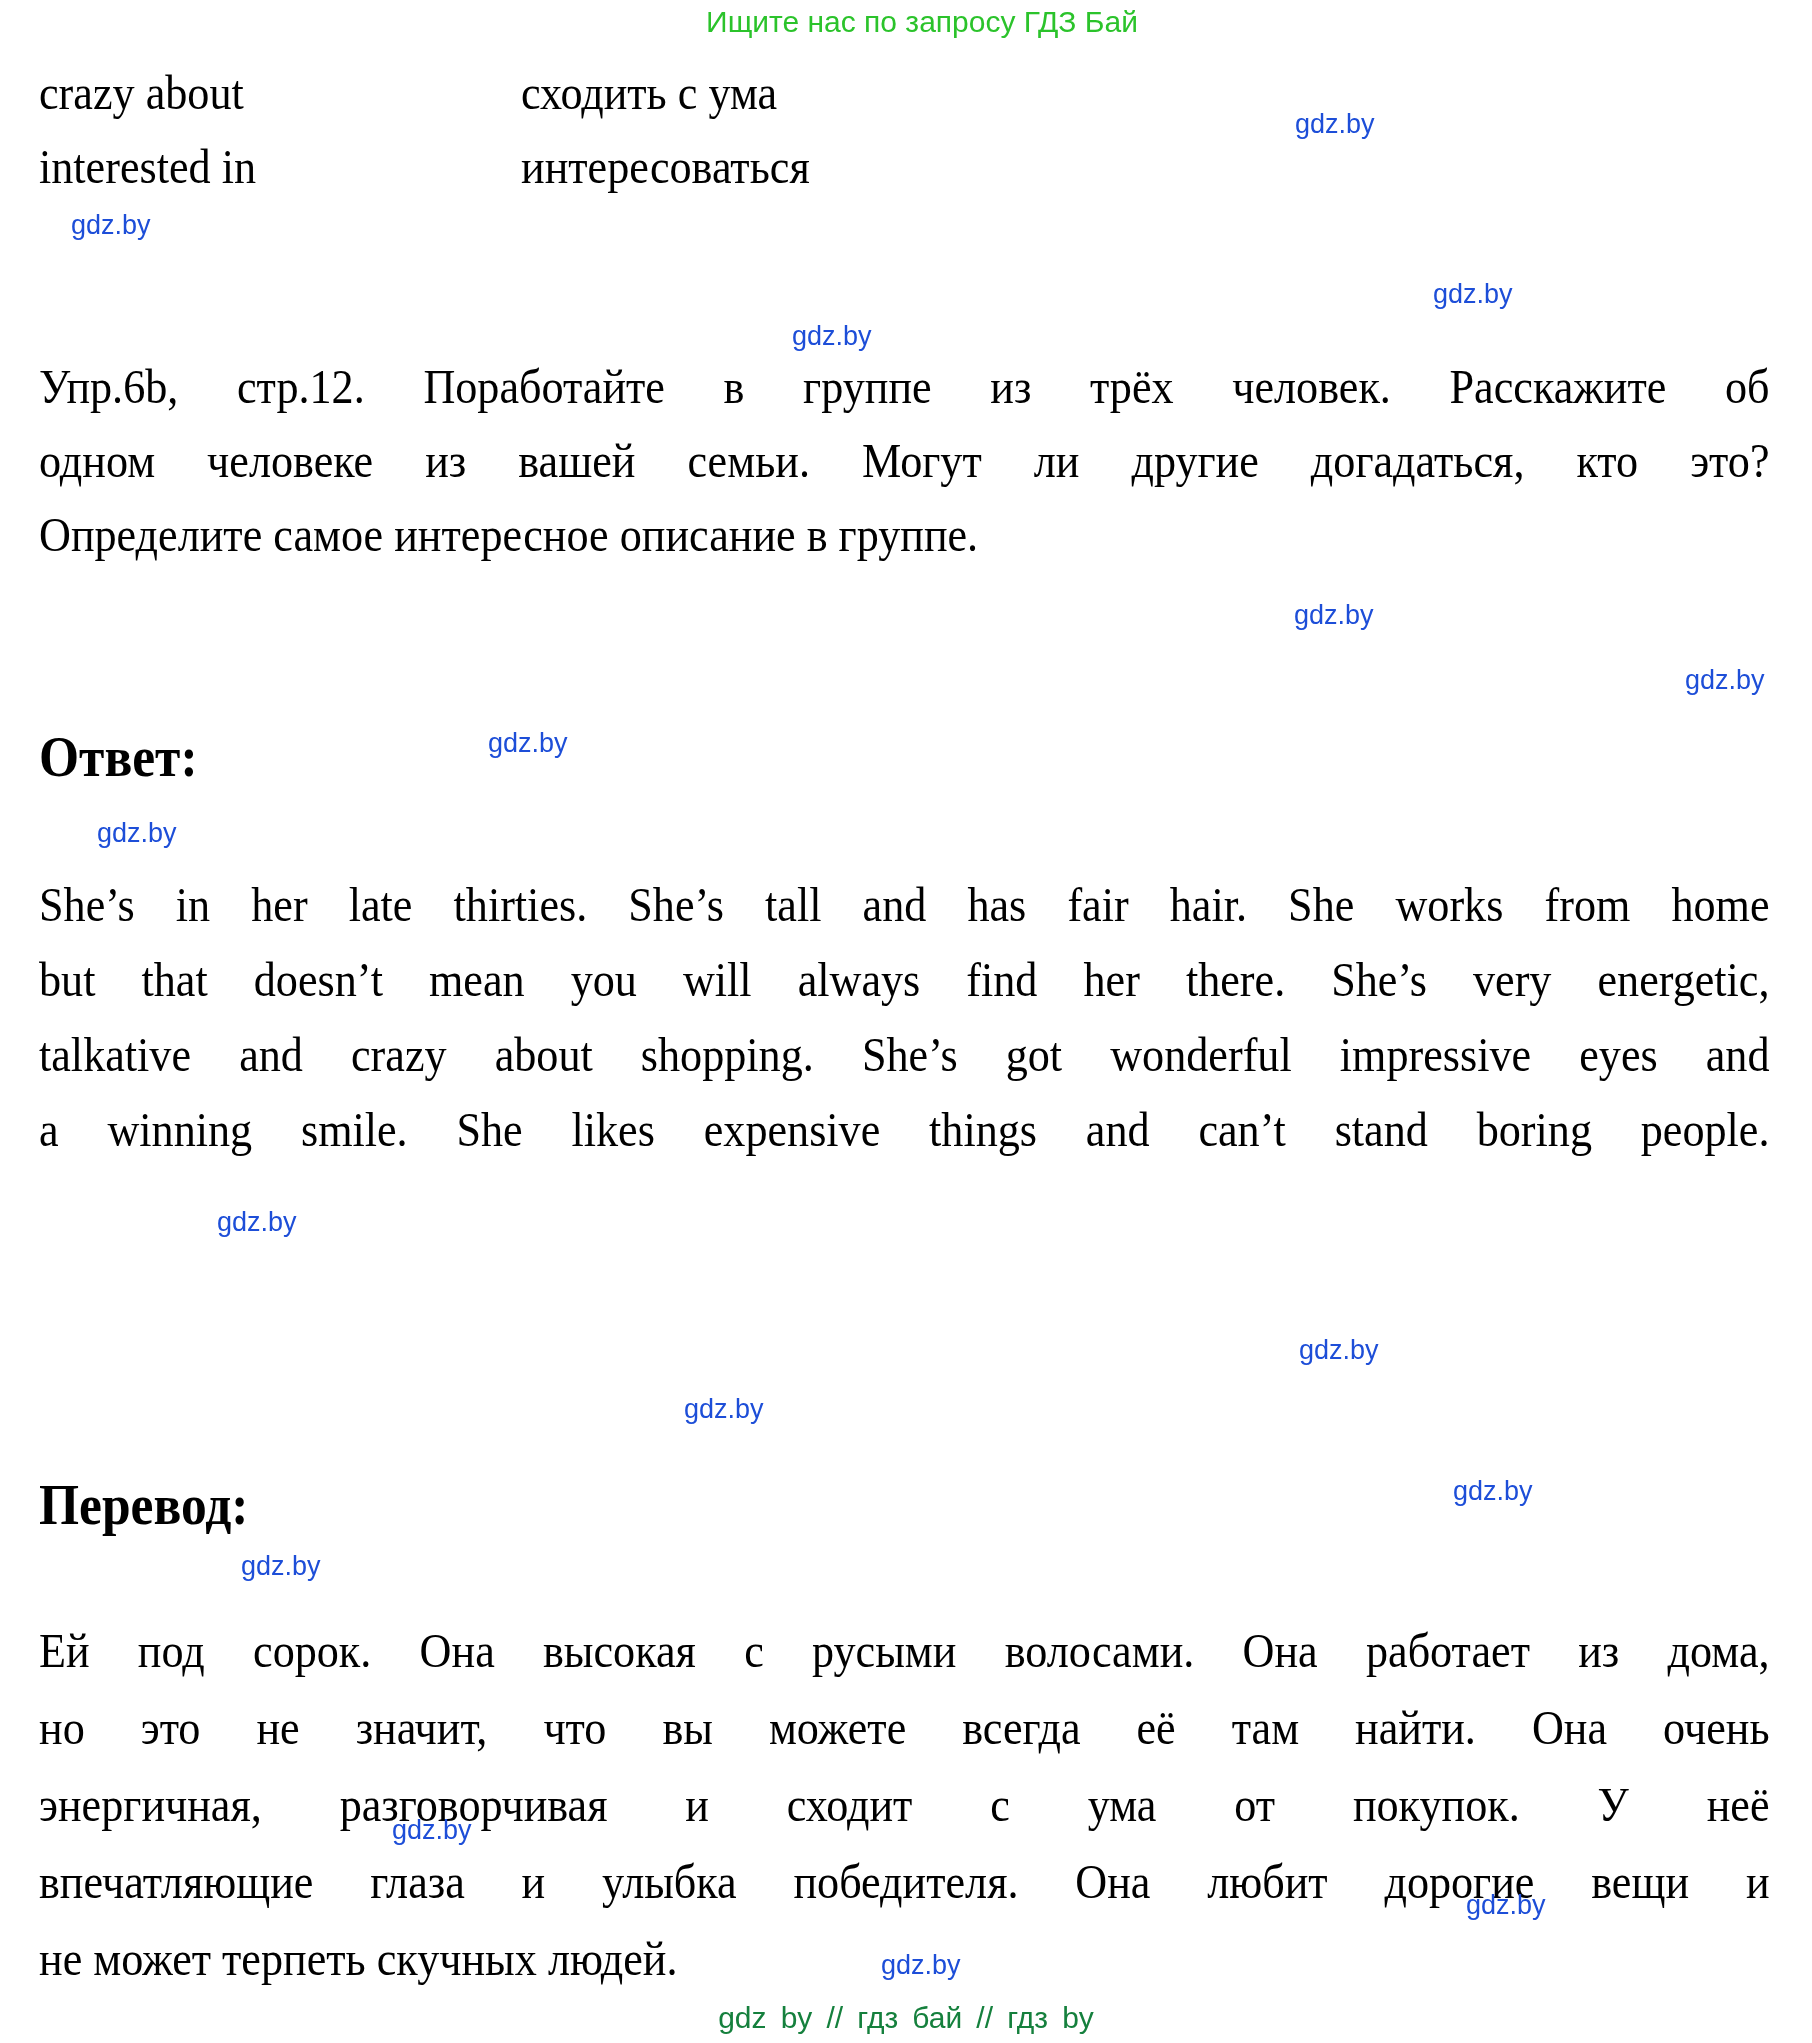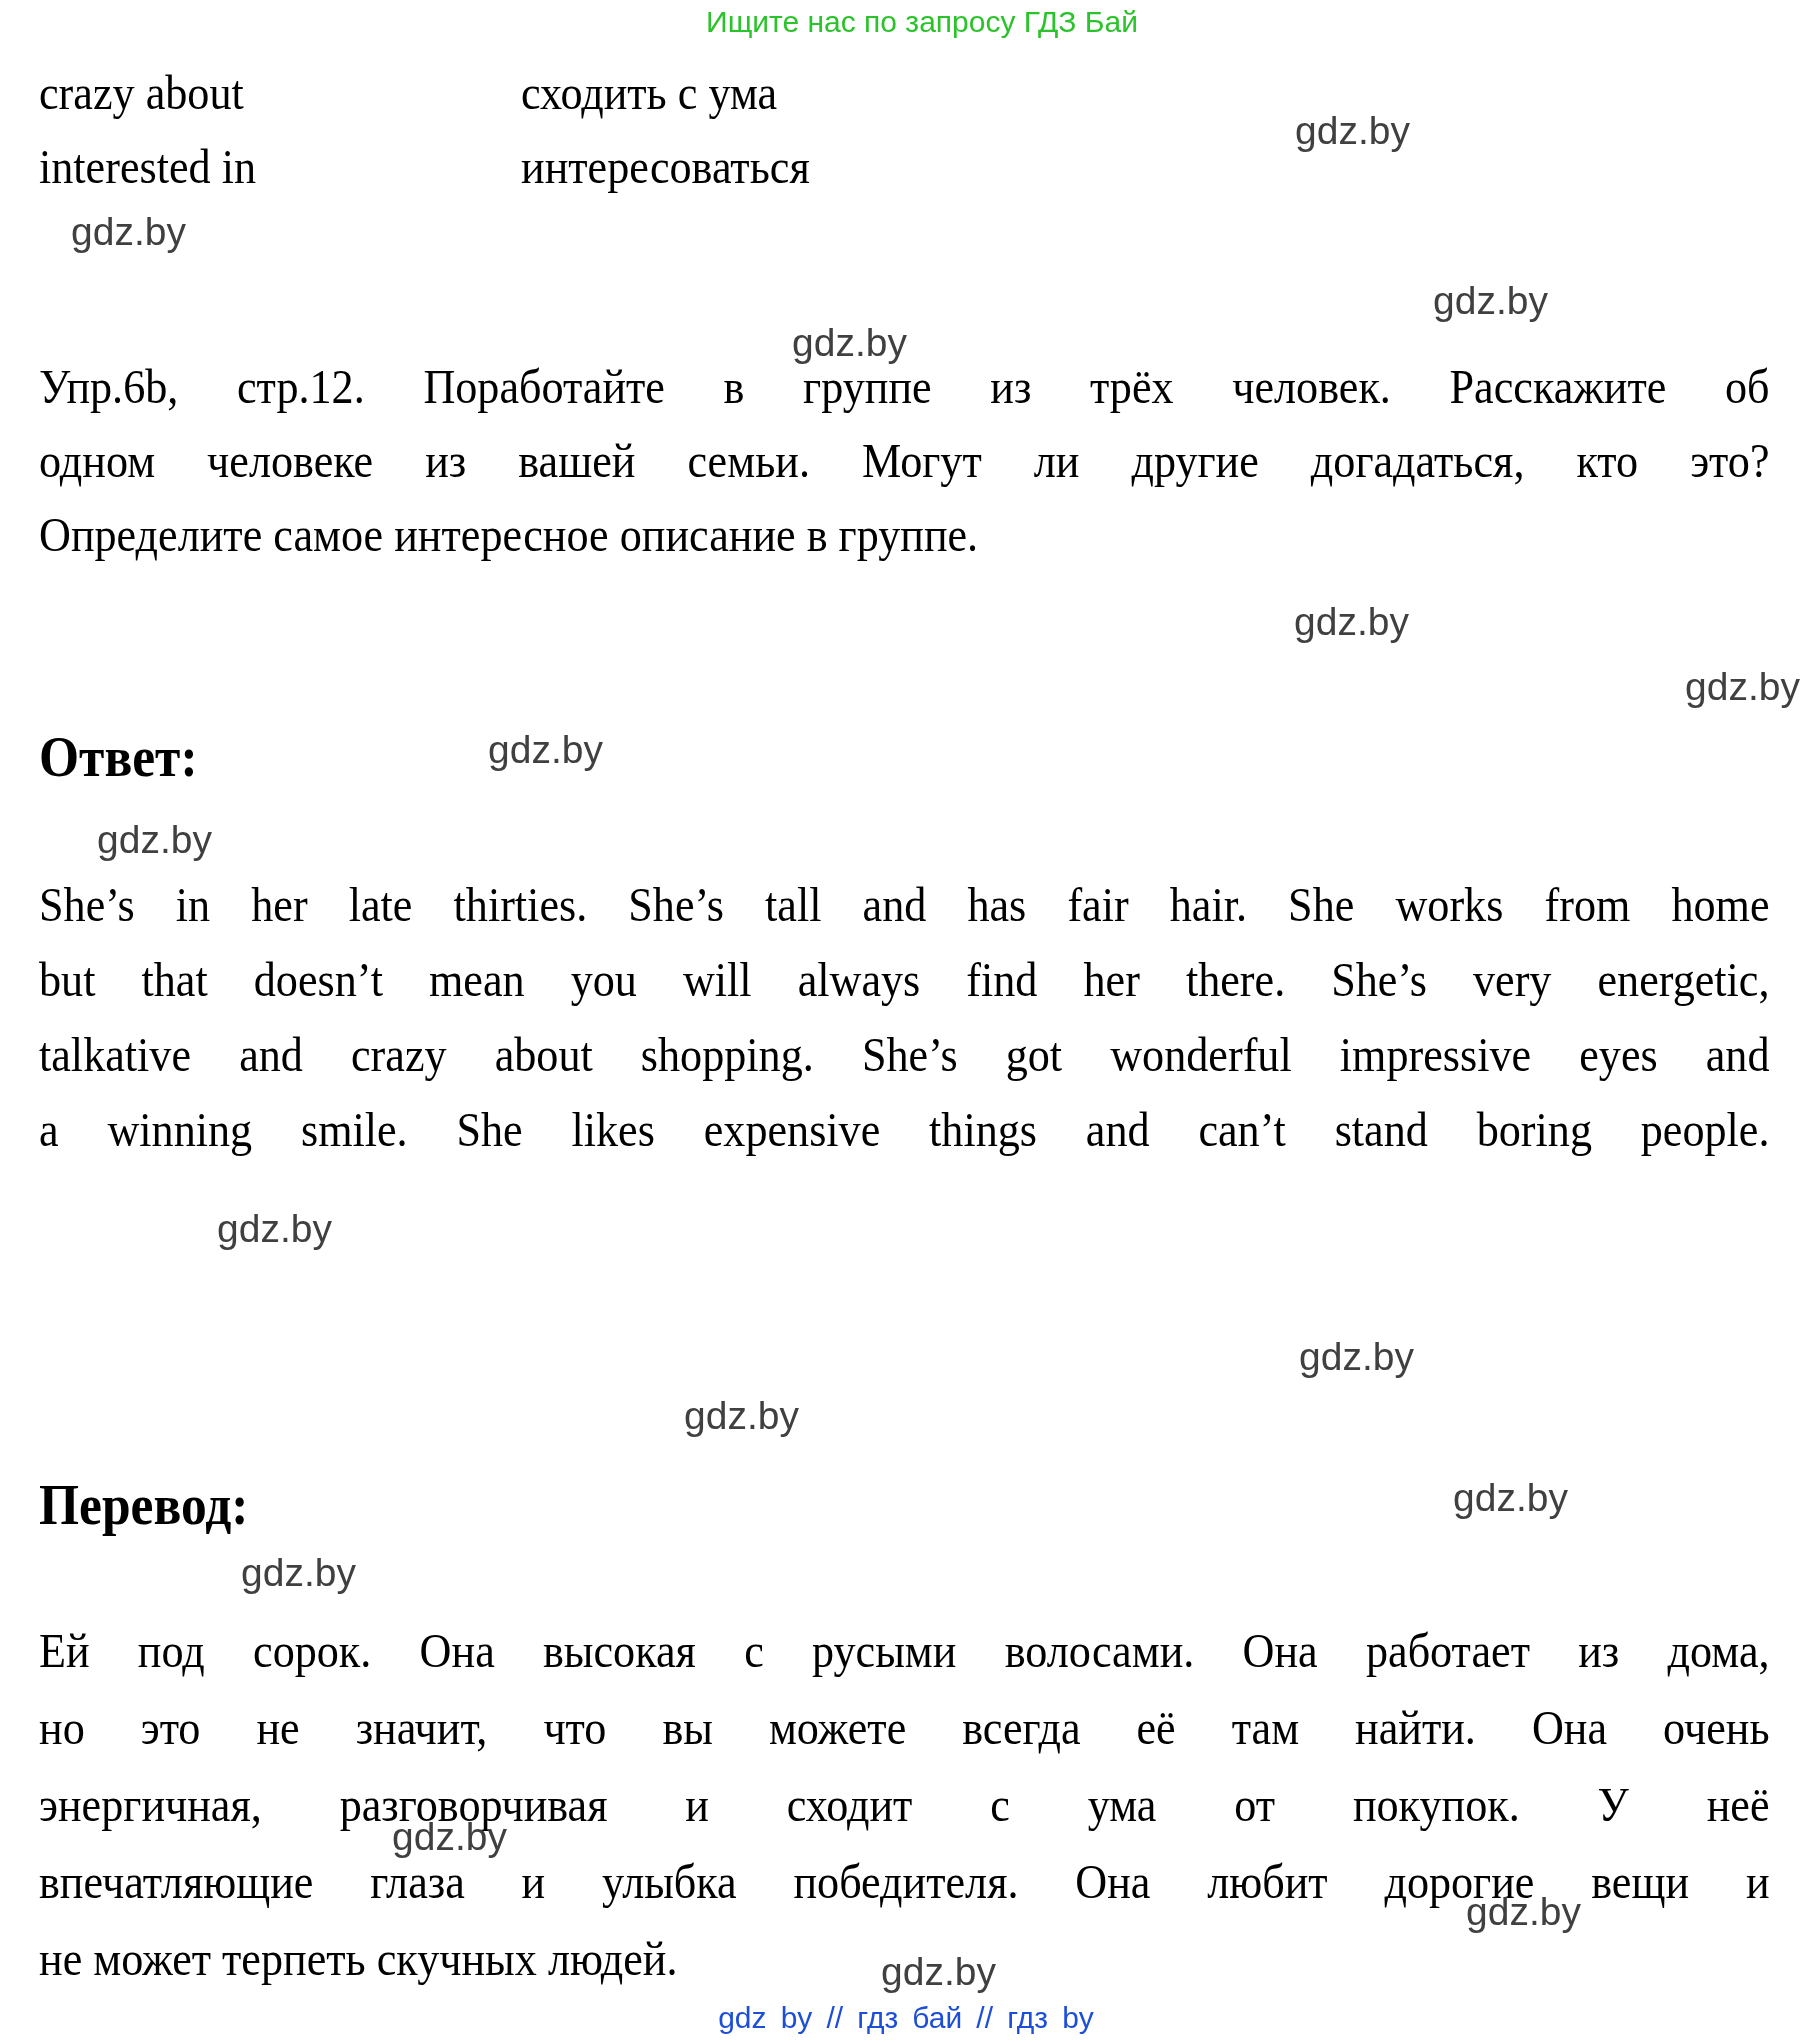--- a/index.html
+++ b/index.html
@@ -17,22 +17,22 @@
     top: 4.8px; left: 0; width: 100%;
     text-align: center;
     font-family: "Liberation Sans", sans-serif;
     font-size: 30px;
     color: #2bc32b;
     margin-left: 16px;
   }
   .wm {
     position: absolute;
     font-family: "Liberation Sans", sans-serif;
-    font-size: 39px;
-    color: #404040;
+    font-size: 27px;
+    color: #1d4ed8;
     white-space: nowrap;
   }
   .scan { transform: scaleX(0.92); transform-origin: 0 0; }
   .vocab-col {
     position: absolute;
     top: 56px;
     font-size: 48px;
     line-height: 74px;
     white-space: nowrap;
   }
@@ -62,21 +62,21 @@
     white-space: nowrap;
   }
   .heading.answer { top: 726px; }
   .heading.translation { top: 1474px; }
   .footer {
     position: absolute;
     top: 2001px; left: 0; width: 100%;
     text-align: center;
     font-family: "Liberation Sans", sans-serif;
     font-size: 30px;
-    color: #1d4ed8;
+    color: #15803d;
     word-spacing: 5.8px;
   }
 </style>
 </head>
 <body>
 
 <div class="page">
 
   <div class="promo">Ищите нас по запросу ГДЗ Бай</div>
 

